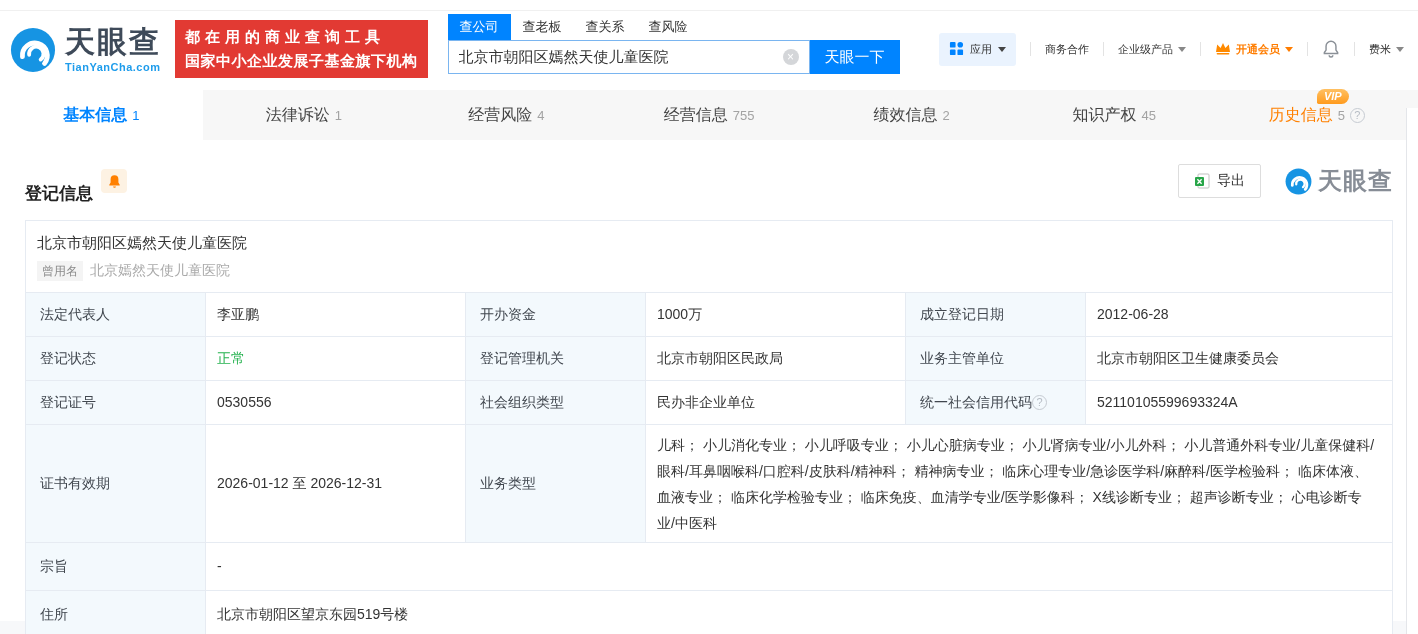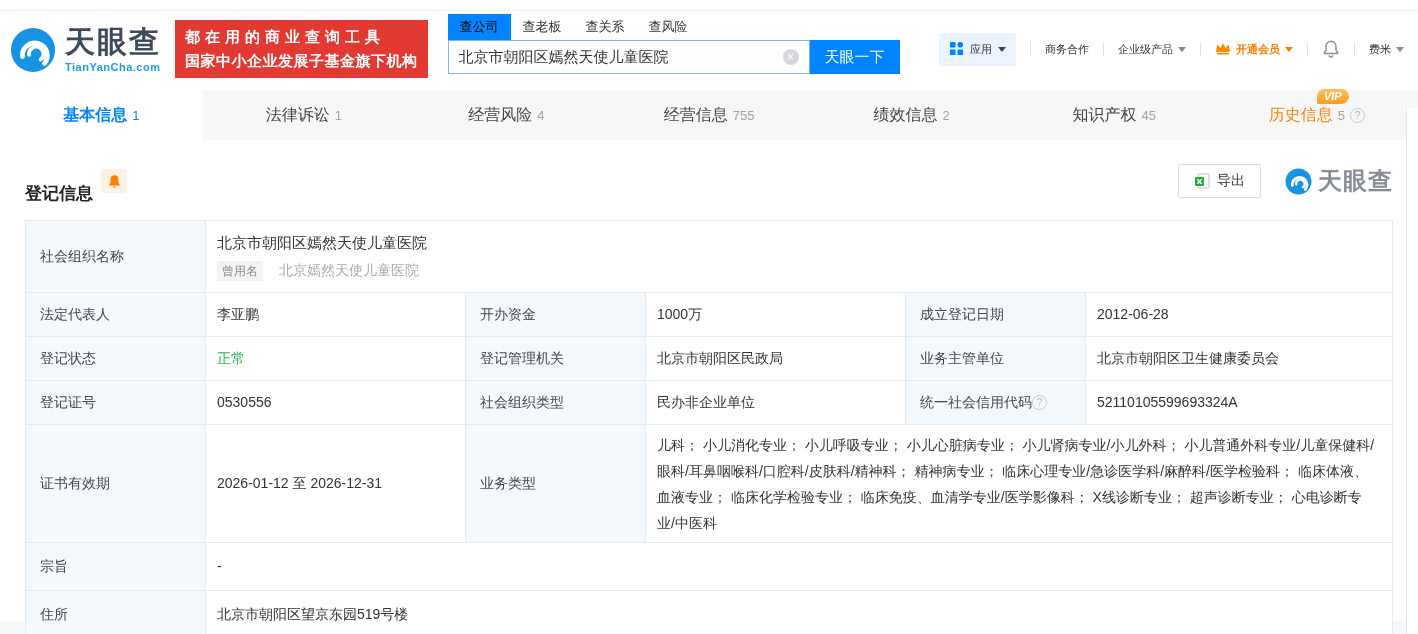--- a/index.html
+++ b/index.html
@@ -15,21 +15,21 @@
   .logo svg { display:block; }
   .brand { font-size:30px; font-weight:bold; color:#3e4a59; letter-spacing:2px; line-height:1; }
   .domain { font-size:11px; color:#1e9ceb; font-weight:bold; letter-spacing:.5px; margin-top:4px; }
   .slogan { background:#e23a33; color:#fff; padding:5px 10px; margin-left:14px; font-weight:bold; font-size:15px; line-height:24px; white-space:nowrap; }
   .slogan .l1 { letter-spacing:5px; }
   .slogan .l2 { letter-spacing:.5px; }
   
   .search { margin-left:20px; width:452px; align-self:flex-start; margin-top:6px; }
   .search-tabs { display:flex; font-size:13px; }
   .search-tab { padding:4px 12px; color:#333; cursor:pointer; }
-  .search-tab.active { background:#0084ff; color:#000000; }
+  .search-tab.active { background:#0084ff; color:#ffffff; }
   .search-row { display:flex; height:34px; }
   .input-wrap { flex:1; border:1px solid #7ab5f0; background:#fff; display:flex; align-items:center; padding:0 10px; }
   .input-wrap input { border:none; outline:none; flex:1; font-size:15px; color:#333; font-family:inherit; background:transparent; }
   .clear-btn { width:16px; height:16px; border-radius:50%; background:#d4d6d9; color:#fff; font-size:12px; line-height:16px; text-align:center; cursor:pointer; flex:0 0 16px; }
   .search-btn { width:90px; background:#0084ff; color:#fff; border:none; font-size:15px; cursor:pointer; font-family:inherit; }
   
   .top-menu { margin-left:auto; display:flex; align-items:center; font-size:11px; color:#333; white-space:nowrap; }
   .menu-chip { background:#eaf3fe; border-radius:3px; padding:8px 10px; display:flex; align-items:center; gap:6px; cursor:pointer; }
   .menu-link { cursor:pointer; display:flex; align-items:center; gap:5px; }
   .vip-link { color:#ff7d00; font-weight:bold; }
@@ -62,21 +62,21 @@
   .trow:last-child { border-bottom:none; }
   .cell { padding:6px 14px; display:flex; align-items:center; font-size:14px; color:#333; border-right:1px solid #e6ebf2; line-height:1.7; }
   .trow .cell:last-child { border-right:none; }
   .lab { background:#f3f9fd; color:#41474f; }
   .val { background:#fff; padding-left:11px; }
   .span5 { grid-column:span 5; }
   .span3 { grid-column:span 3; }
   .rh1 { height:72px; } .rh2 { height:44px; } .rh5 { height:118px; } .rh6 { height:48px; }
   .name-cell { flex-direction:column; align-items:flex-start; justify-content:center; gap:3px; }
   .org-name { font-size:15px; color:#333; }
-  .former { display:flex; align-items:center; gap:16px; font-size:14px; }
+  .former { display:flex; align-items:center; gap:7px; font-size:14px; }
   .former-tag { background:#f4f4f4; color:#8a8a8a; font-size:12px; padding:1px 5px; line-height:18px; }
   .former-name { color:#aaa; }
   .status-ok { color:#28b351; }
   .lab-flex { display:flex; align-items:center; }
   .biz-cell { line-height:26px; }
   
   .scroll-edge { position:absolute; top:108px; left:1406px; width:12px; bottom:0; background:#fff; border-left:1px solid #e4e6ea; cursor:pointer; }
 </style>
 </head>
 <body>
@@ -229,21 +229,20 @@
           <path d="M20 29 a7.5 7.5 0 1 1 12 5" stroke="#fff" stroke-width="4" fill="none" stroke-linecap="round"></path>
         </svg>
         <span>天眼查</span>
       </div>
     </div>
   </div>
 
   <div class="reg-table">
 
     <div class="trow rh1">
-      <div class="cell lab">社会组织名称</div>
       <div class="cell val span5 name-cell">
         <div class="org-name">北京市朝阳区嫣然天使儿童医院</div>
         <div class="former">
           <span class="former-tag">曾用名</span>
           <span class="former-name">北京嫣然天使儿童医院</span>
         </div>
       </div>
     </div>
 
     <div class="trow rh2">

